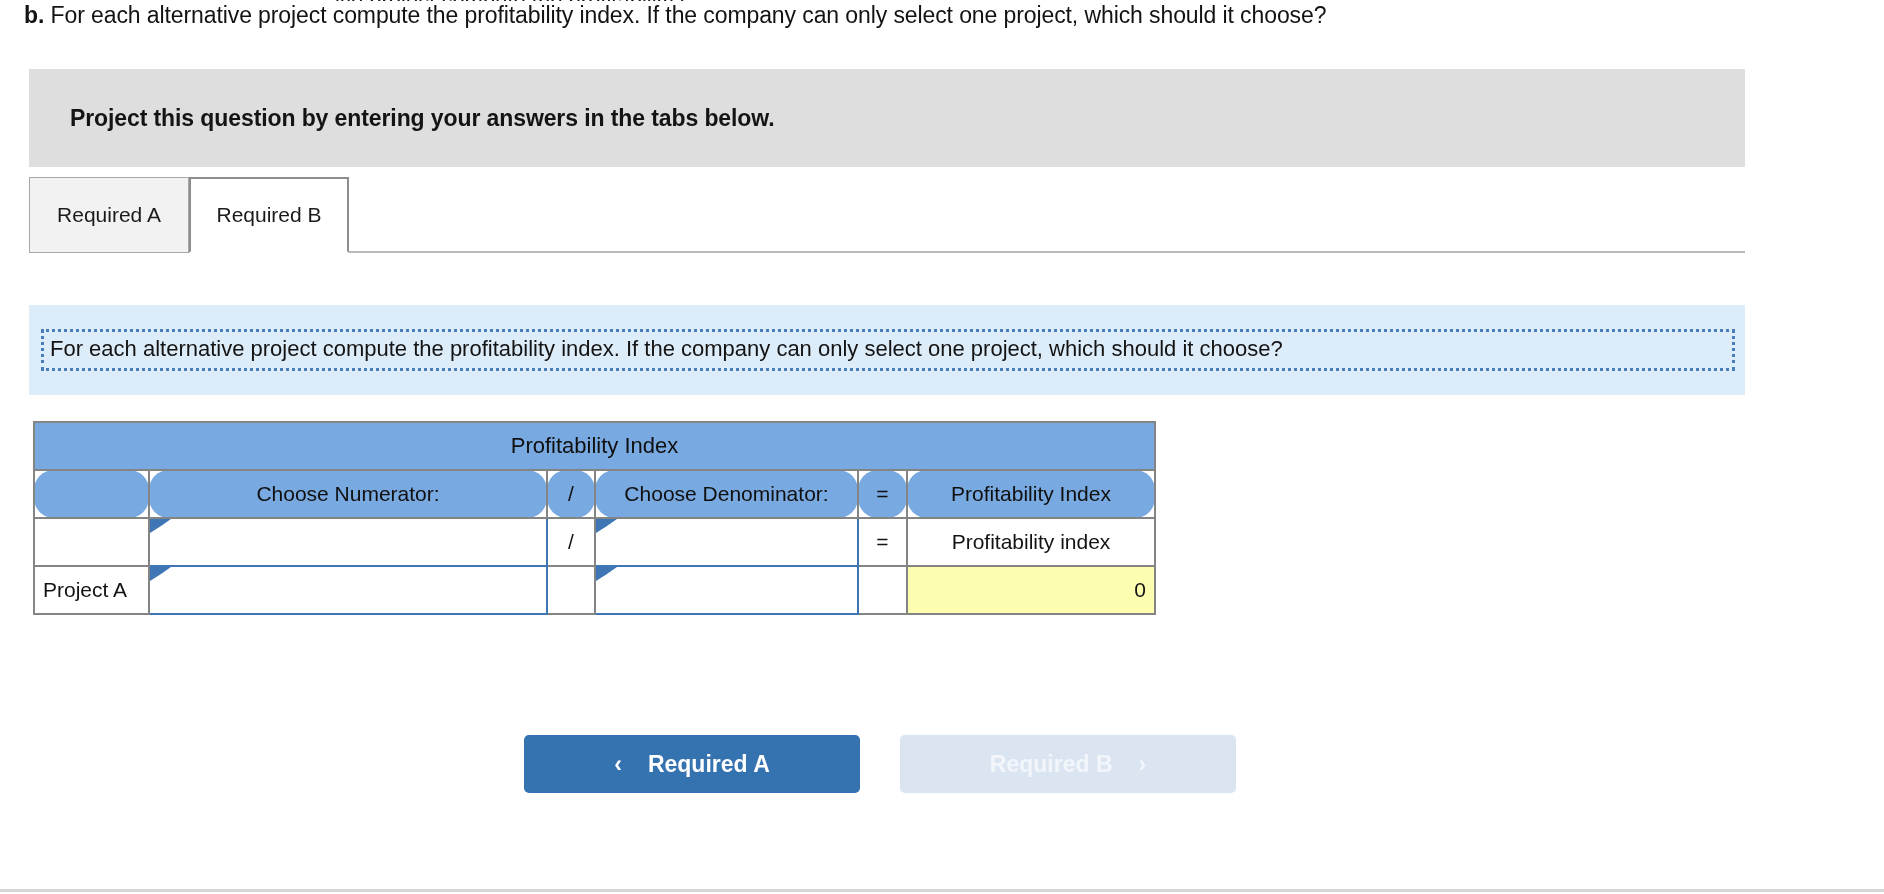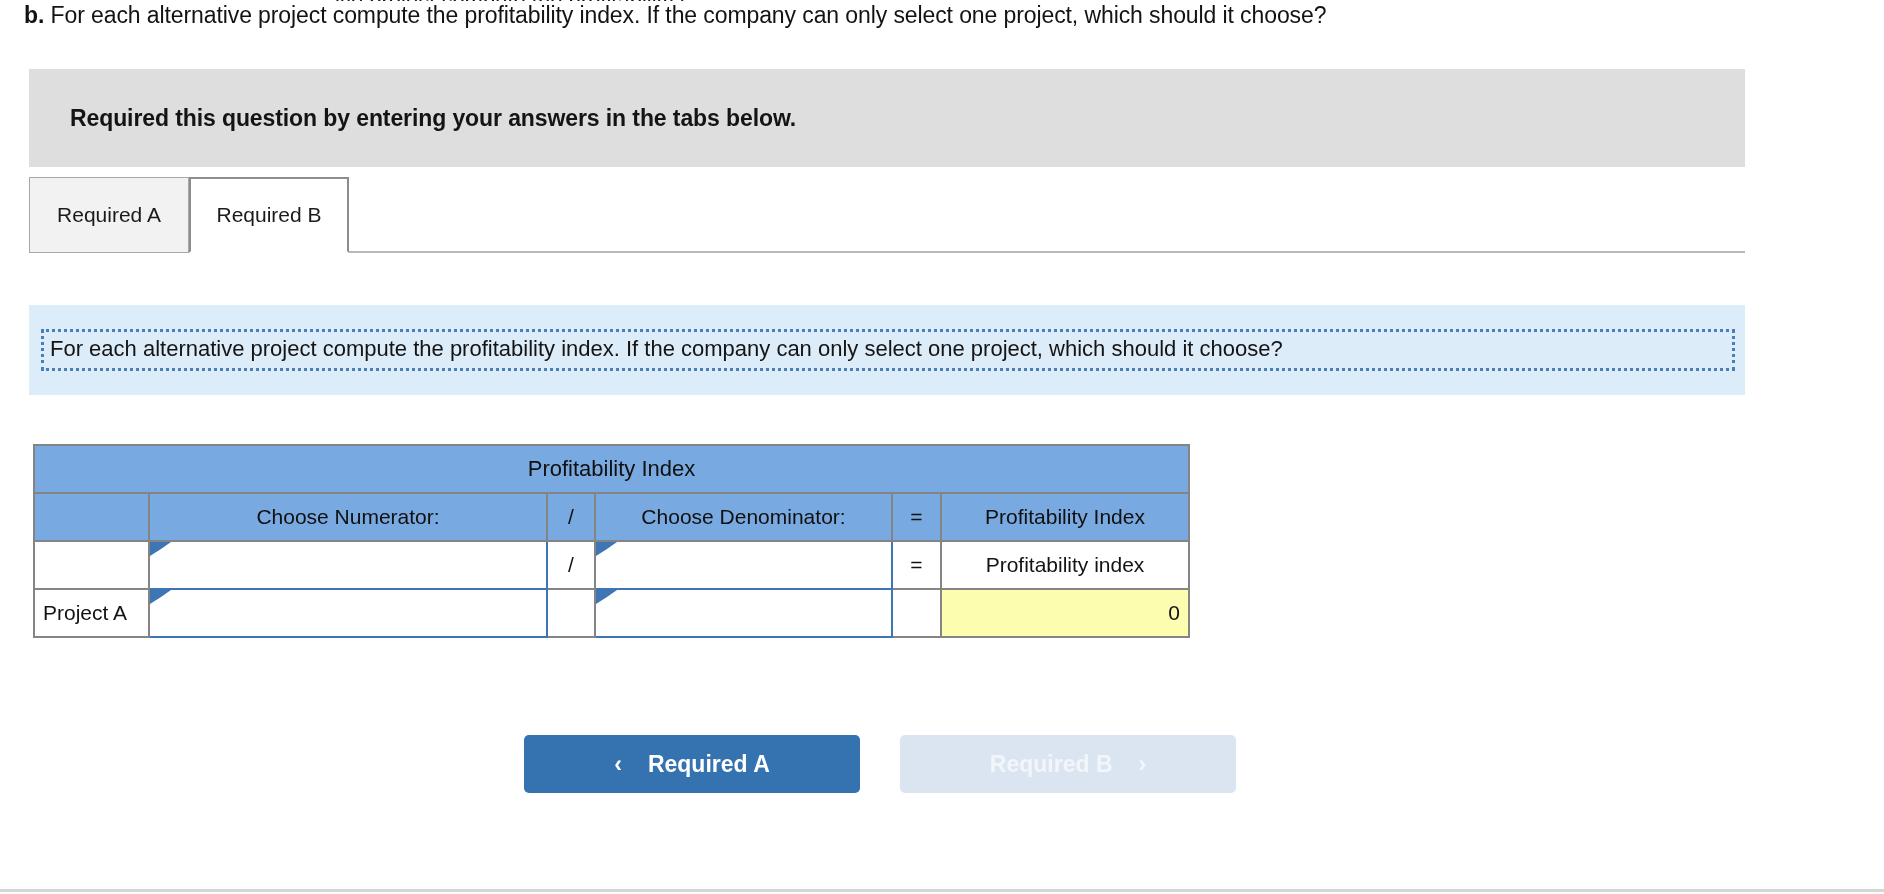--- a/index.html
+++ b/index.html
@@ -76,21 +76,21 @@
   .callout-inner {
     margin: 0 10px 0 12px;
     width: 1694px;
     border: 3px dotted #4a7ebb;
     padding: 4px 6px 6px 6px;
     font-size: 22px; color: #141414; line-height: 1.18;
   }
 
   
   .sheet {
-    position: absolute; left: 33px; top: 444px;
+    position: absolute; left: 33px; top: 421px;
     border-collapse: collapse;
     font-size: 21px; color: #131313;
     table-layout: fixed;
     padding-left: 41px;
   }
   .sheet td, .sheet th {
     border: 2px solid #848484;
     height: 48px;
     padding: 0 8px;
     font-weight: normal;
@@ -101,25 +101,26 @@
     background: #78a9e0 !important;
     font-weight: bold; font-size: 22px;
     text-align: center; color: #101010;
     height: 50px;
   }
   .hdr {
     background: #78a9e0 !important;
     font-weight: bold;
     text-align: center; color: #101010;
     height: 50px;
+    border-radius: 20px;
   }
   .c-label { width: 115px; text-align: left; }
   .c-num   { width: 398px; }
   .c-slash { width: 48px; text-align: center; }
-  .c-den   { width: 297px; }
+  .c-den   { width: 263px; }
   .c-eq    { width: 49px; text-align: center; }
   .c-pi    { width: 248px; text-align: center; }
 
   
   .dd {
     position: relative;
     padding: 0;
     border: 2px solid #3e76b5 !important;
     background: #ffffff;
   }
@@ -163,21 +164,21 @@
 <div class="page">
 
   <div class="clipped-line">ive project compute the profitability i</div>
 
   <div class="prompt">
     <b>b.</b>
     <span>For each alternative project compute the profitability index. If the company can only select one project, which should it choose?</span>
   </div>
 
   <div class="banner">
-    <div class="banner-text">Required this question by entering your answers in the tabs below.</div>
+    <div class="banner-text">Project this question by entering your answers in the tabs below.</div>
   </div>
 
   <div class="tabstrip">
     <div class="tab-underline"></div>
     <div class="tab tab-a">
       <span>Required A</span>
     </div>
     <div class="tab tab-b active">
       <span>Required B</span>
     </div>

